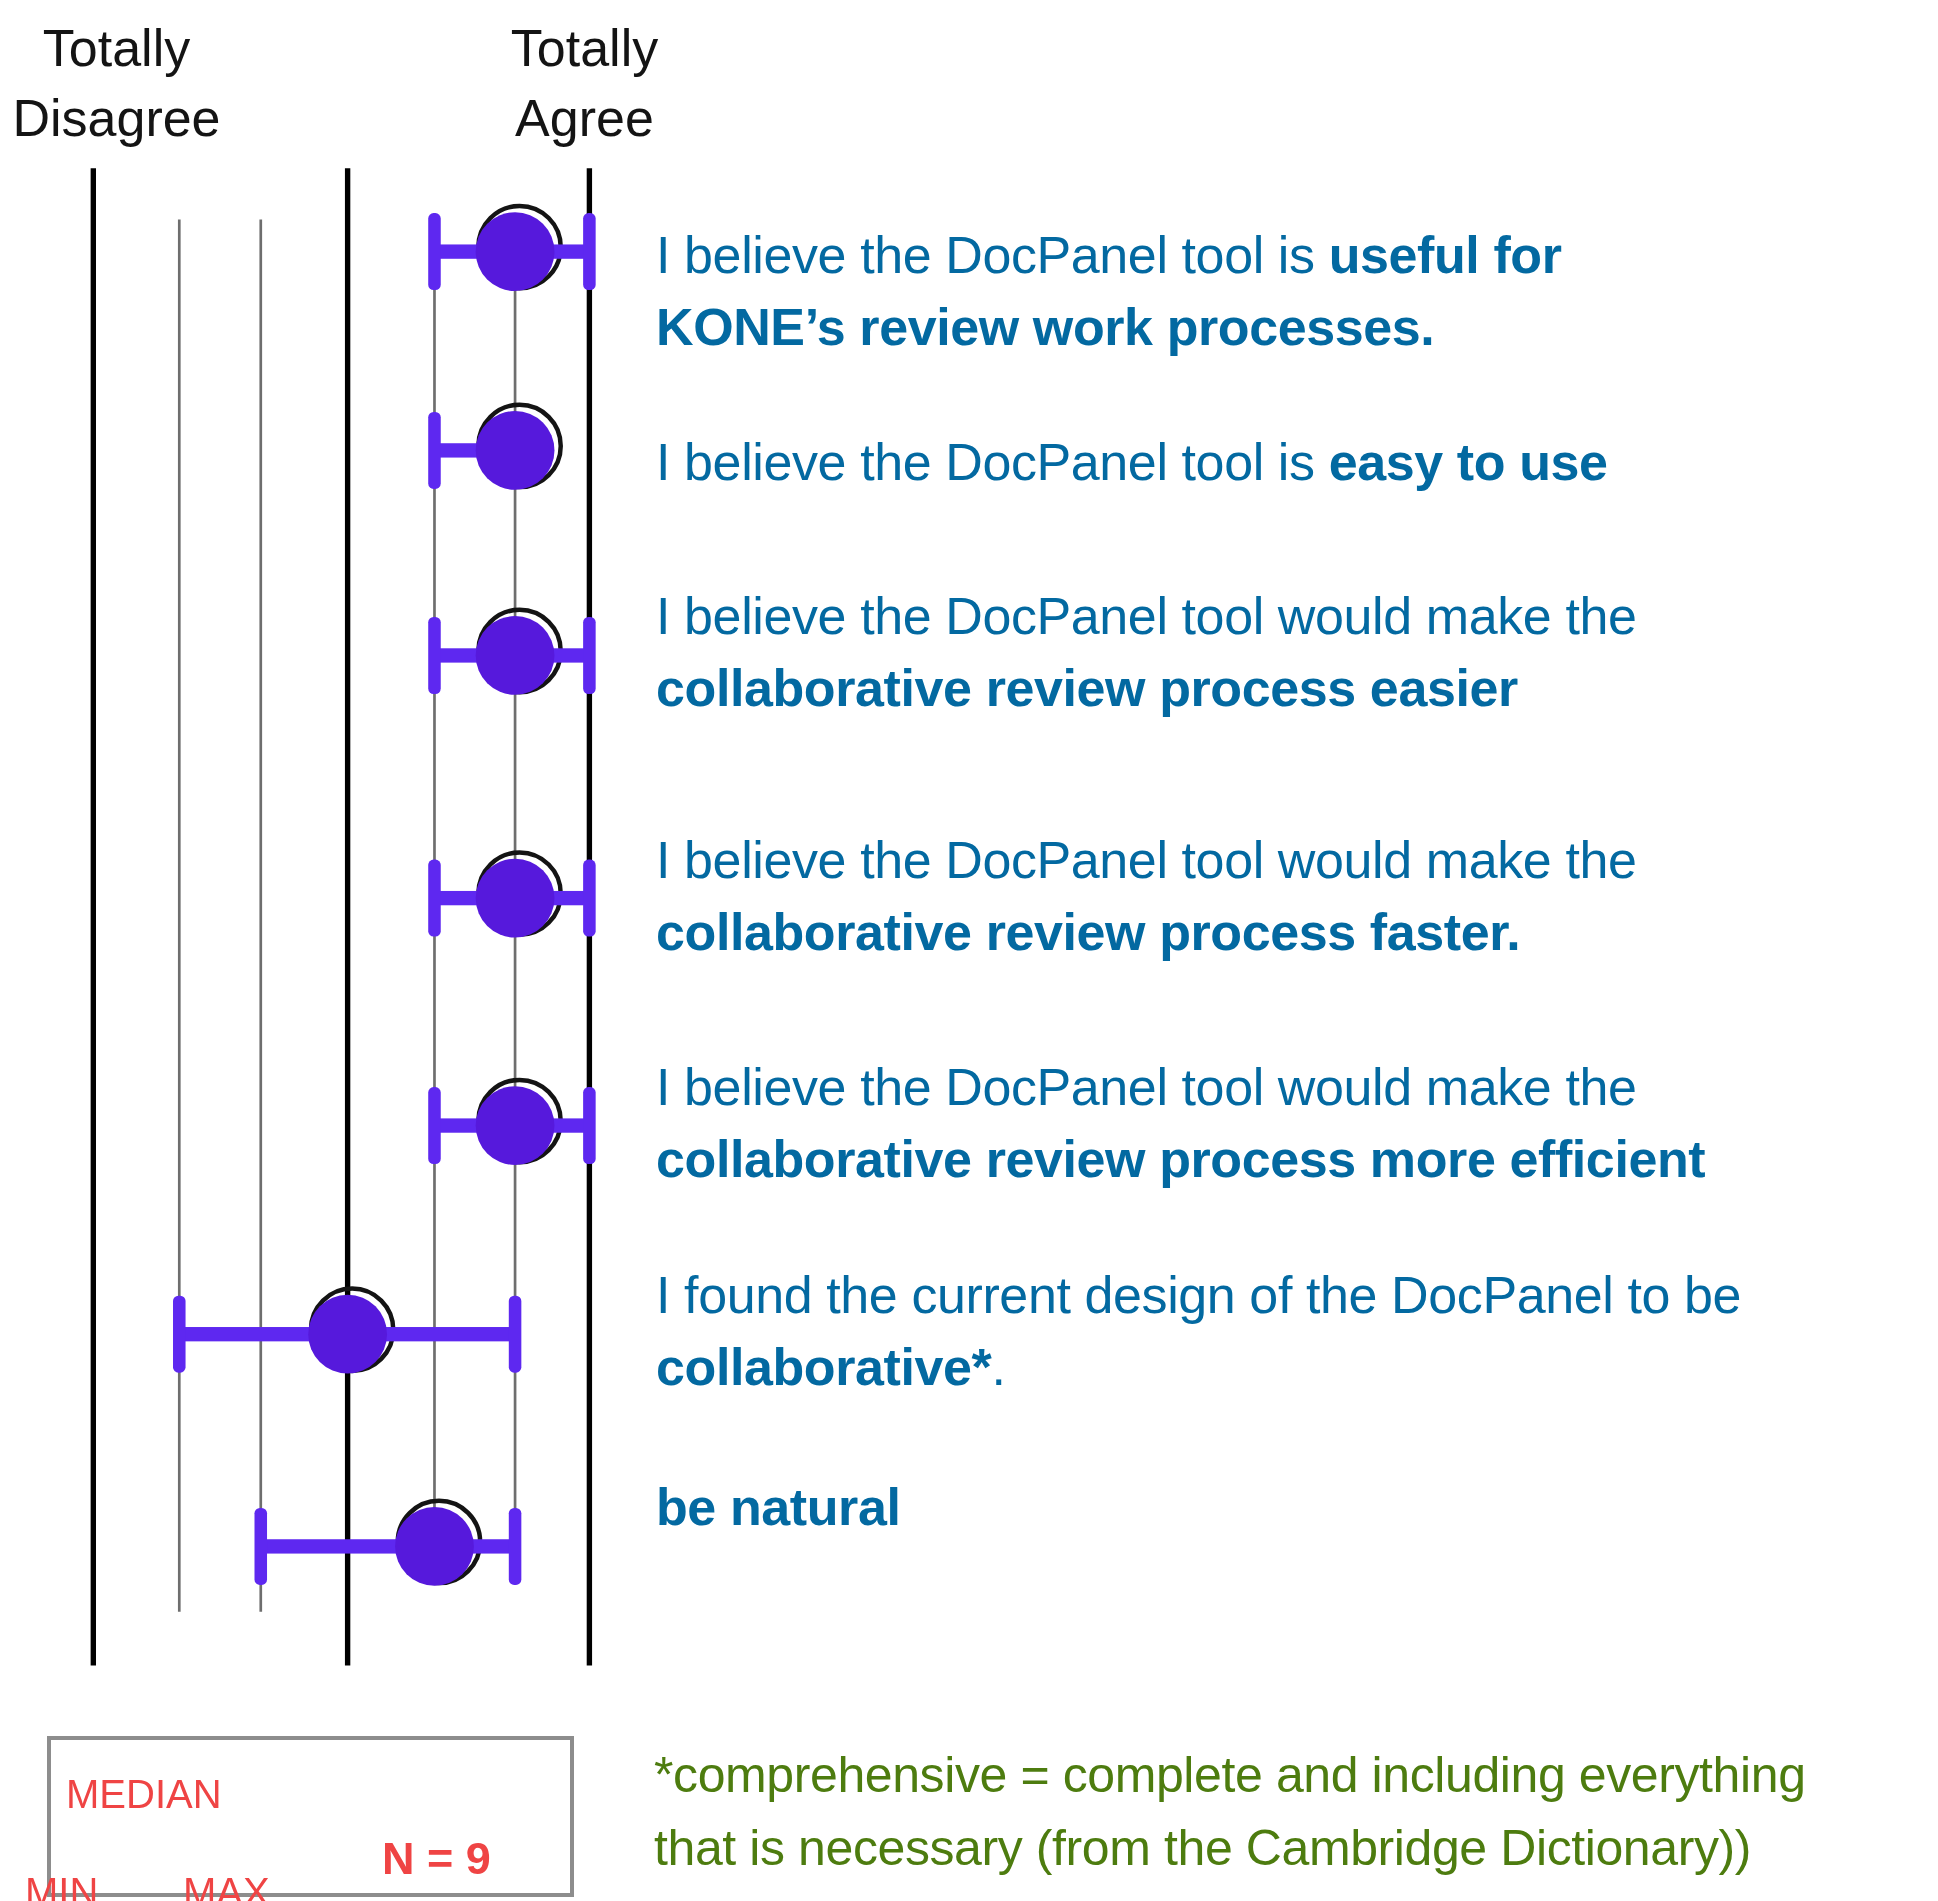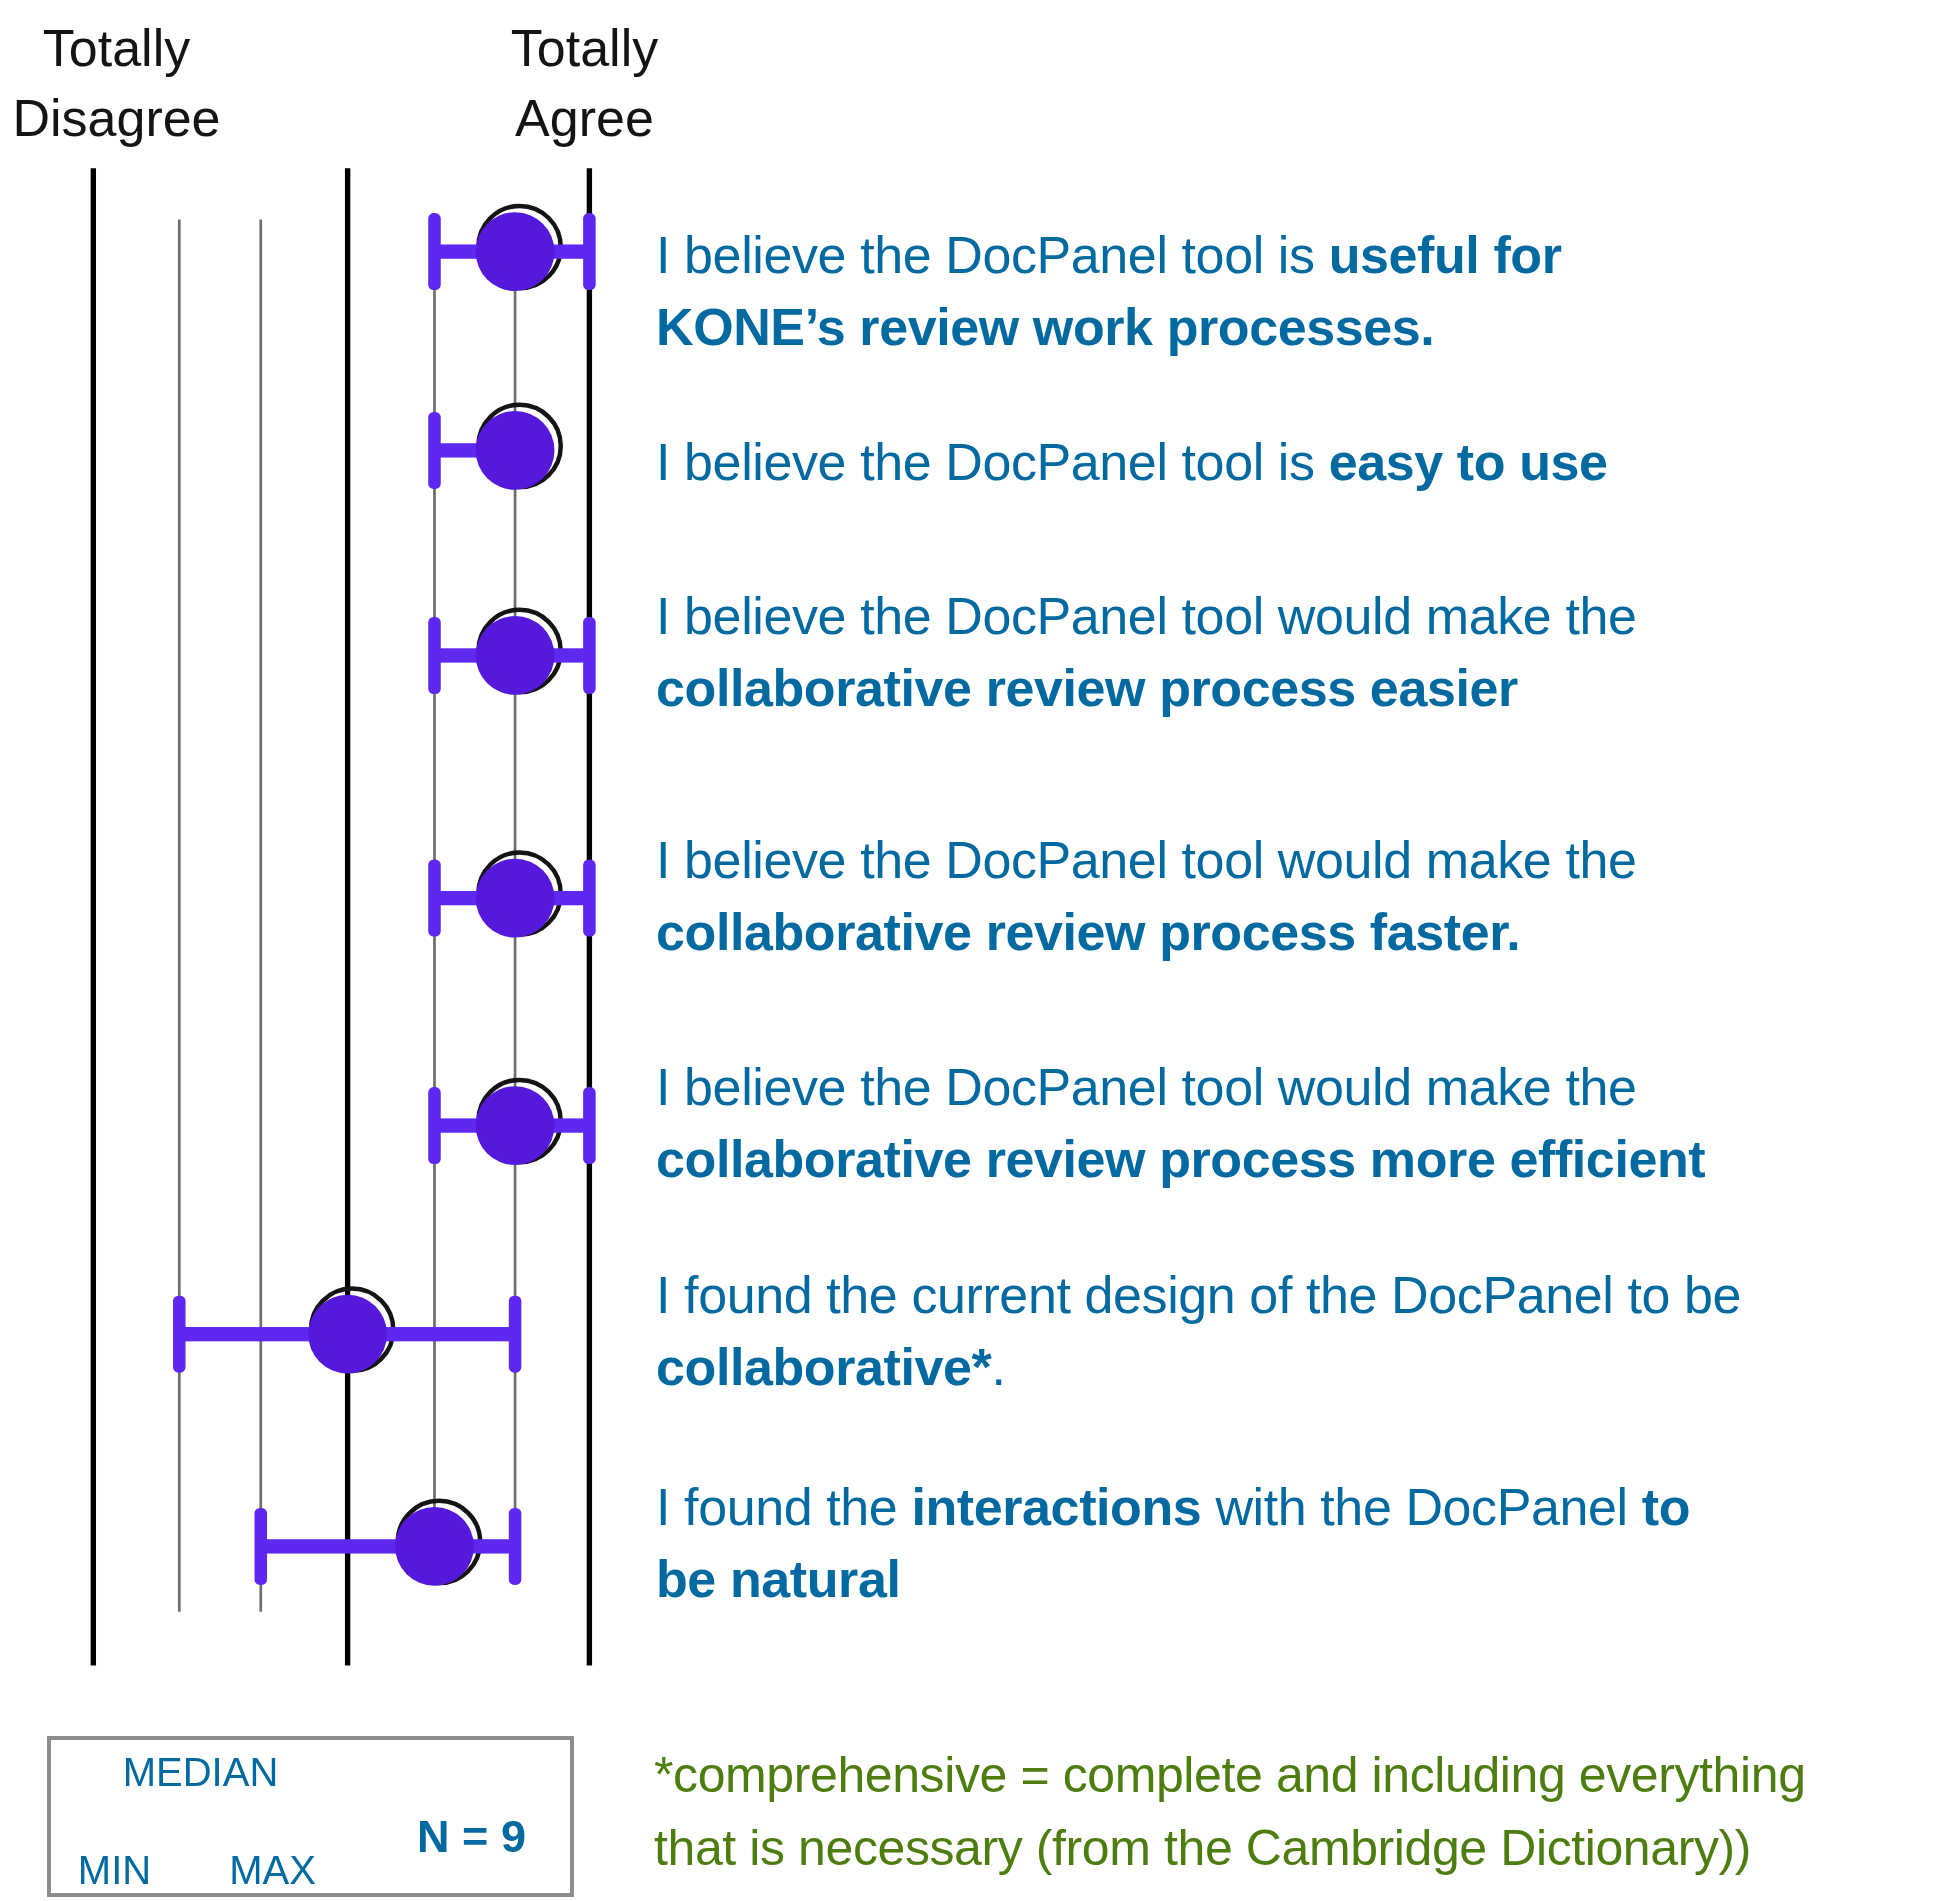--- a/index.html
+++ b/index.html
@@ -36,22 +36,22 @@
     position:absolute;
     left:47px;top:1736px;
     width:527px;height:161px;
     box-sizing:border-box;
     border:4.5px solid #8d8d8d;
     background:#ffffff;
   }
   .legend-label{
     position:absolute;
     font-size:40px;
-    color:#0369a1;
-    text-align:center;
+    color:#ef4444;
+    margin-top:22px;
   }
   .legend-median{left:66px;top:1750px;width:269px;}
   .legend-min{left:25px;top:1848px;width:179px;}
   .legend-max{left:183px;top:1848px;width:179px;}
   .legend-n{left:382px;top:1811px;width:179px;font-size:45px;font-weight:bold;}
   .footnote{
     position:absolute;
     left:654px;top:1739px;
     font-size:50px;
     line-height:73px;
@@ -154,21 +154,20 @@
       </div>
       <div class="stmt" style="top: 1051px;">
         <div><span>I believe the DocPanel tool would make the</span></div>
         <div><b>collaborative review process more efficient</b></div>
       </div>
       <div class="stmt" style="top: 1259px;">
         <div><span>I found the current design of the DocPanel to be</span></div>
         <div><b>collaborative*</b><span>.</span></div>
       </div>
       <div class="stmt" style="top: 1471px;">
-        <div><span>I found the </span><b>interactions</b><span> with the DocPanel </span><b>to</b></div>
         <div><b>be natural</b></div>
       </div>
     </div>
 
   <div class="legend-box"></div>
   <div class="legend-label legend-median">MEDIAN</div>
   <div class="legend-label legend-min">MIN</div>
   <div class="legend-label legend-max">MAX</div>
   <div class="legend-label legend-n">N = 9</div>
 

